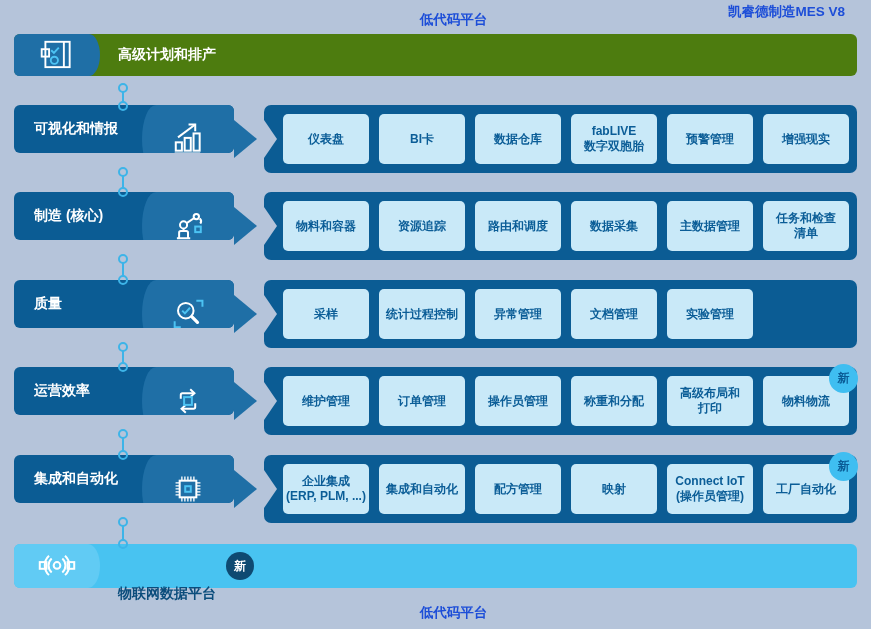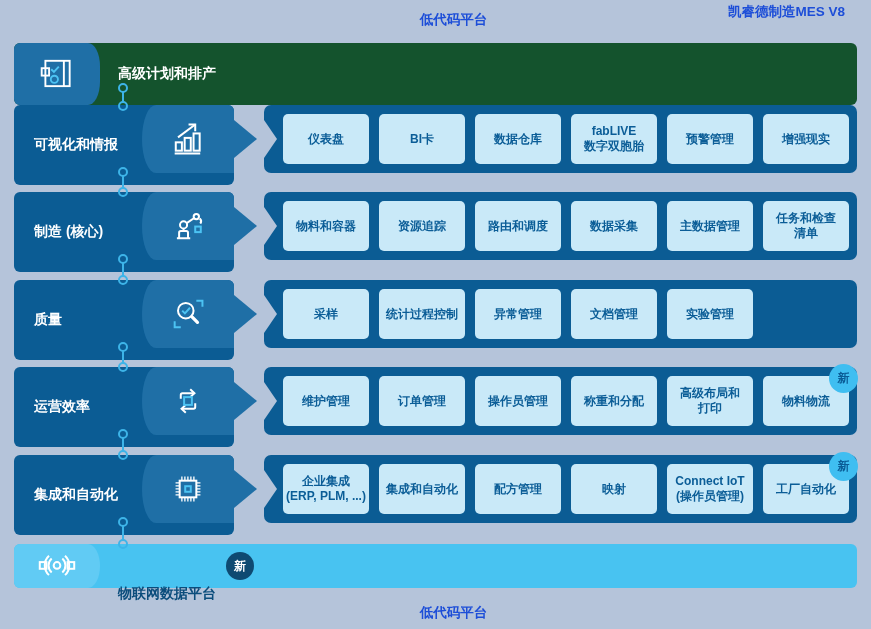--- a/index.html
+++ b/index.html
@@ -7,38 +7,38 @@
           font-family:"Liberation Sans",sans-serif;overflow:hidden;}
 
   
   .float-title{position:absolute;color:#1d4ed8;font-size:13.5px;font-weight:700;padding-left:36px;}
   .title-top{top:11px;left:0;right:0;text-align:center;}
   .title-bottom{top:604px;left:0;right:0;text-align:center;}
   .brand{top:3px;right:26px;}
 
   
   .banner{position:absolute;left:14px;width:843px;border-radius:6px;}
-  .banner-top{top:43px;height:62px;background:#14532d;}
+  .banner-top{top:34px;height:42px;background:#4d7c0f;}
   .banner-bottom{top:544px;height:44px;background:#48c3f1;}
   .banner-seg{position:absolute;left:0;top:0;width:86px;height:100%;
               display:flex;align-items:center;justify-content:center;}
   .banner-top .banner-seg{background:#1f6fa6;border-radius:6px 12px 12px 6px / 6px 23px 23px 6px;}
   .banner-bottom .banner-seg{background:#61cbf4;border-radius:6px 12px 12px 6px / 6px 22px 22px 6px;}
   .banner-title{position:absolute;left:104px;top:50%;transform:translateY(-50%);
                 font-size:14px;font-weight:700;}
   .banner-top .banner-title{color:#ffffff;}
   .banner-bottom .banner-title{color:#0b4d7c;margin-top:28px;}
   .iot-badge{position:absolute;left:212px;top:50%;transform:translateY(-50%);
              width:28px;height:28px;border-radius:50%;background:#0e4a72;color:#fff;
              font-size:12px;font-weight:700;display:flex;align-items:center;justify-content:center;}
 
   
   .row{position:absolute;left:14px;width:843px;height:68px;}
   .r0{top:105px}.r1{top:192px}.r2{top:280px}.r3{top:367px}.r4{top:455px}
-  .row-label{position:absolute;left:0;top:0;width:220px;height:80px;background:#0b5c94;
+  .row-label{position:absolute;left:0;top:0;width:220px;height:48px;background:#0b5c94;
              border-radius:6px;overflow:hidden;text-align:center;}
   .row-seg{position:absolute;left:128px;top:0;width:92px;height:68px;background:#1f6fa6;
            border-radius:14px 0 0 14px / 34px 0 0 34px;
            display:flex;align-items:center;justify-content:center;}
   .row-arrow{position:absolute;left:220px;top:15px;width:23px;height:38px;background:#1f6fa6;
              clip-path:polygon(0 0,100% 50%,0 100%);}
   .row-label-text{position:absolute;left:20px;top:50%;transform:translateY(-50%);
                   color:#fff;font-size:14px;font-weight:700;white-space:nowrap;z-index:2;}
   .row-main{position:absolute;left:250px;top:0;width:593px;height:68px;background:#0b5c94;
             border-radius:7px;display:flex;align-items:center;gap:10px;

